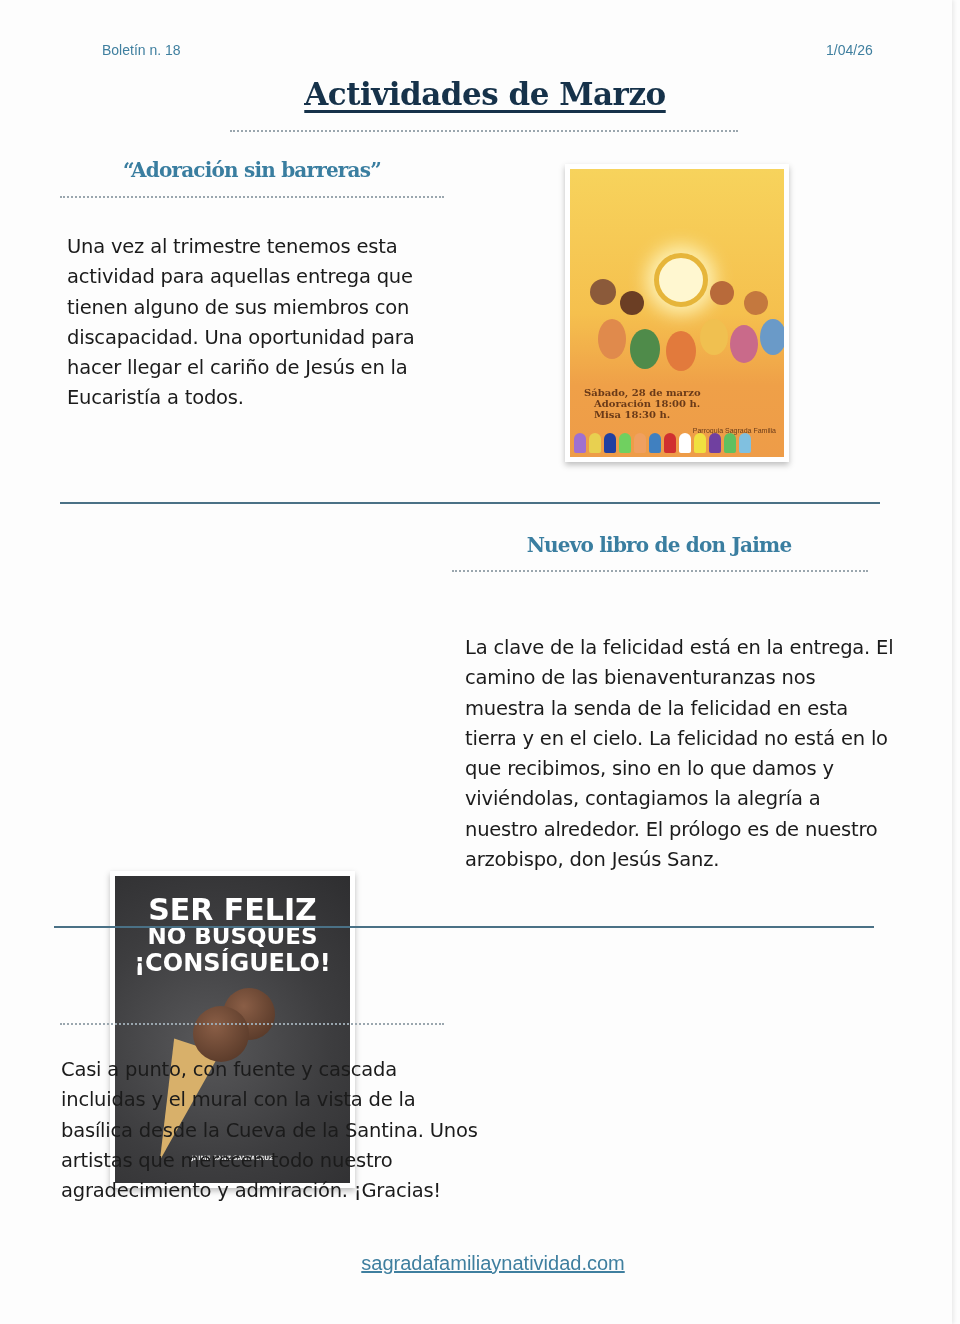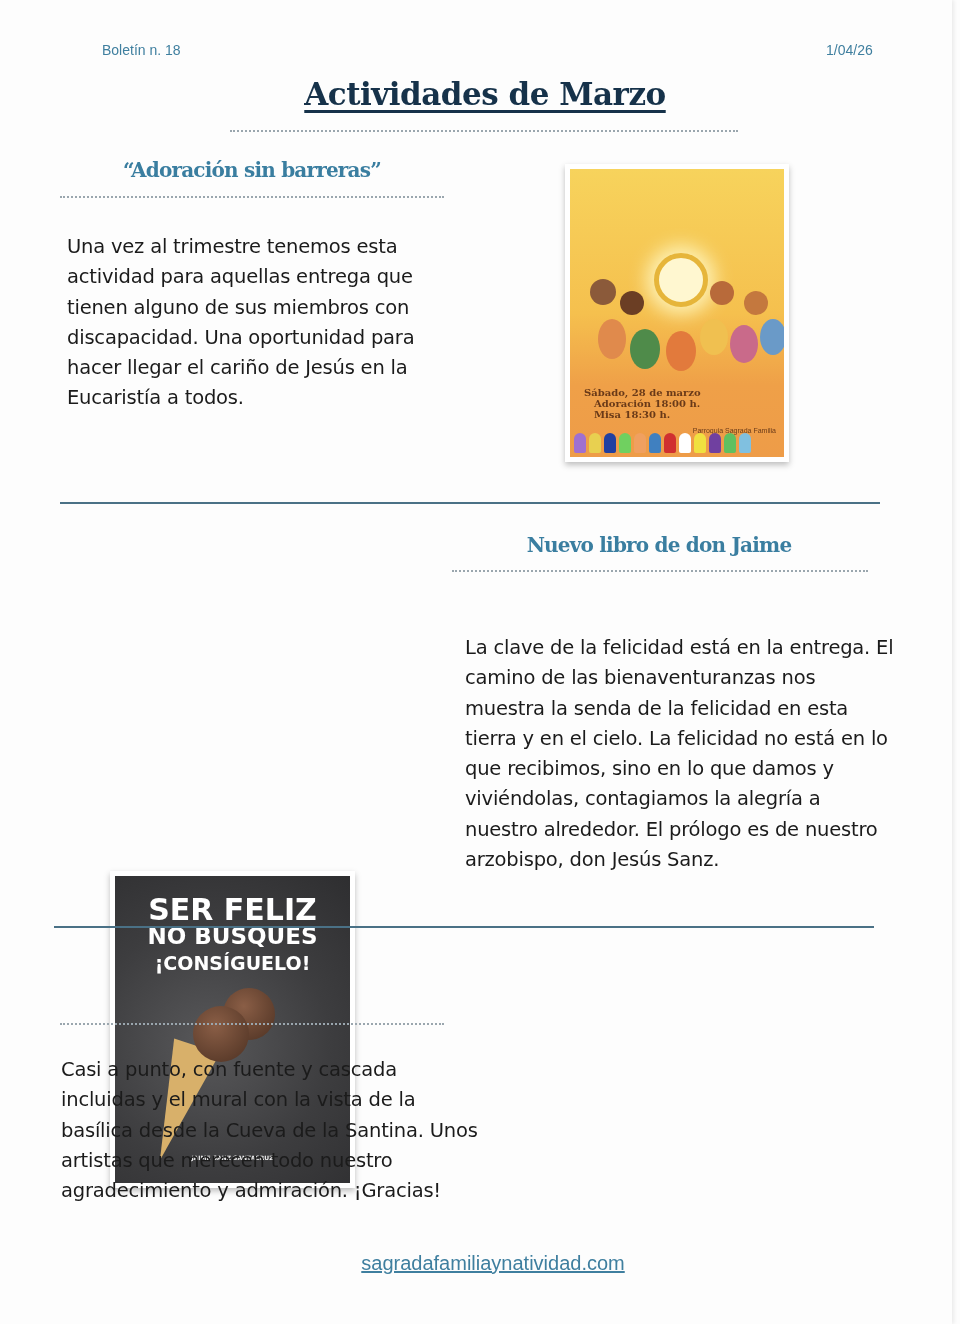--- a/index.html
+++ b/index.html
@@ -84,21 +84,21 @@
   <div class="abs rule" style="left:60px; width:820px; top:502px;"></div>
 
   <div class="abs sec-title" style="left:450px; width:418px; top:529px;">Nuevo libro de don Jaime</div>
   <div class="abs dots" style="left:452px; width:416px; top:570px;"></div>
   <div class="abs body-text" style="left:465px; width:430px; top:613px;margin-top:20px;">La clave de la felicidad está en la entrega. El camino de las bienaventuranzas nos muestra la senda de la felicidad en esta tierra y en el cielo. La felicidad no está en lo que recibimos, sino en lo que damos y viviéndolas, contagiamos la alegría a nuestro alrededor. El prólogo es de nuestro arzobispo, don Jesús Sanz.</div>
 
   <div class="abs photo book" style="left:110px; top:573px; width:245px; height:317px;">
     <div class="b-title">
       <div style="font-size:30px;">SER FELIZ</div>
       <div style="font-size:23px;">NO BUSQUES</div>
-      <div style="font-size:19px;">¡CONSÍGUELO!</div>
+      <div style="font-size:24px;">¡CONSÍGUELO!</div>
     </div>
     <div class="cone"></div>
     <div class="scoop" style="left:108px;top:112px;width:52px;height:52px;"></div>
     <div class="scoop" style="left:78px;top:130px;width:56px;height:56px;"></div>
     <div class="b-author">JAIME SANZ SANTACRUZ</div>
   </div>
 
   <div class="abs rule" style="left:54px; width:820px; top:926px;"></div>
 
   <div class="abs dots" style="left:60px; width:384px; top:1023px;"></div>

